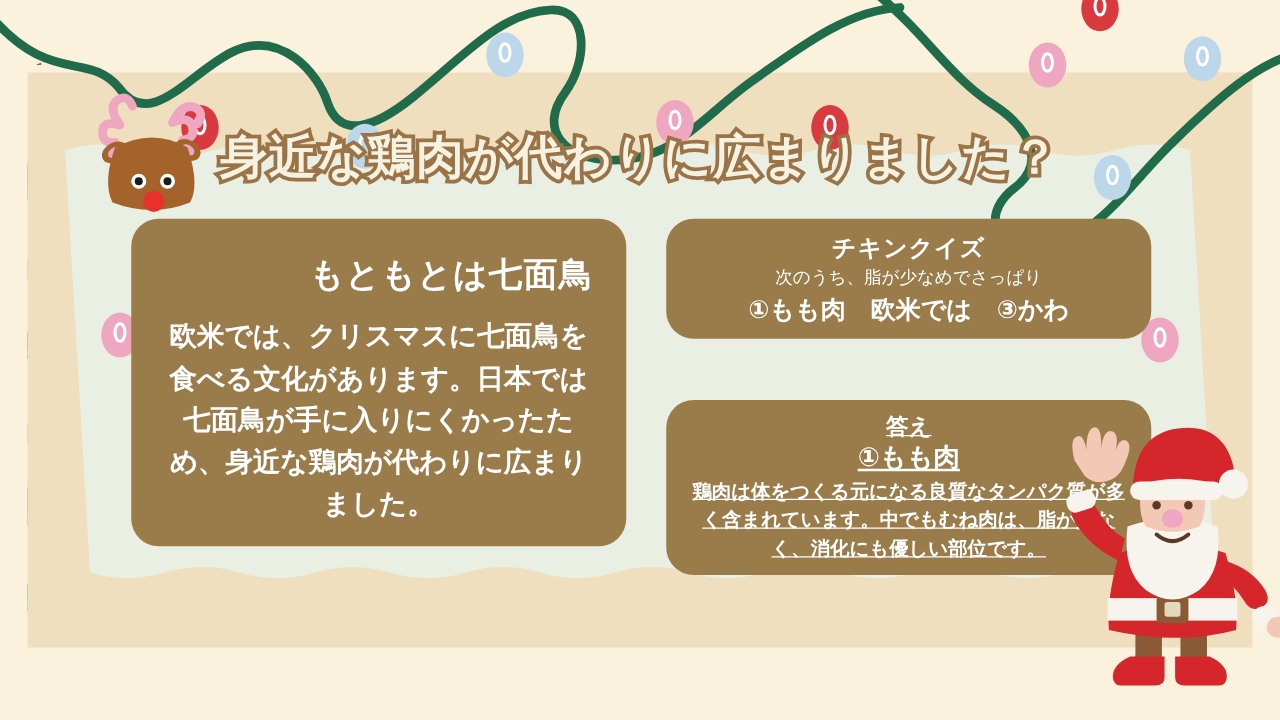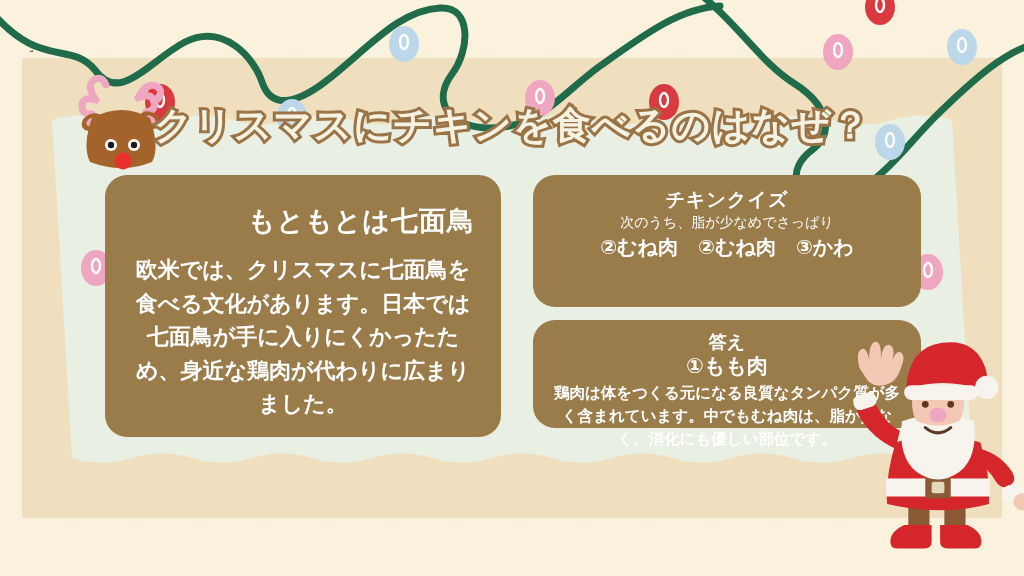--- a/index.html
+++ b/index.html
@@ -41,30 +41,30 @@
   #origin-heading{
     font-size:27px;font-weight:bold;letter-spacing:1px;
     margin-bottom:16px;text-align:center;line-height:1.2;
   }
   #origin-body{
     font-size:22px;font-weight:bold;line-height:1.52;
     text-align:center;letter-spacing:0px;
   }
 
   #card-quiz{
-    left:533px;top:175px;width:388px;height:132px;
+    left:533px;top:175px;width:388px;height:96px;
     padding:12px 14px;text-align:center;
   }
   #quiz-heading{font-size:19px;font-weight:bold;line-height:1.35;letter-spacing:1px;}
   #quiz-body{font-size:14px;font-weight:normal;line-height:1.38;}
   #quiz-options{font-size:20px;font-weight:bold;line-height:1.4;margin-top:1px;}
 
   #card-answer{
-    left:533px;top:320px;width:388px;height:108px;
-    padding:10px 14px;text-align:center;
+    left:533px;top:320px;width:388px;height:140px;
+    padding:10px 14px;text-align:center;text-decoration:underline;
   }
   #answer-heading{font-size:18px;font-weight:bold;line-height:1.3;}
   #answer-choice{font-size:21px;font-weight:bold;line-height:1.25;}
   #answer-body{font-size:15.5px;font-weight:bold;line-height:1.48;margin-top:2px;}
 </style>
 </head>
 <body>
 
 <div id="stage">
 
@@ -239,32 +239,32 @@
           <circle cx="-11" cy="11" r="3.2" fill="#1b1b1b"></circle>
         <circle cx="12" cy="11" r="6" fill="#ffffff"></circle>
           <circle cx="12" cy="11" r="3.2" fill="#1b1b1b"></circle>
 
         <circle cx="1" cy="27" r="8.5" fill="#e8302c"></circle>
       </g>
     </svg>
   </div>
 
   <div id="title-row">
-    <h1 id="page-title">クリスマスにチキンを食べるのはなぜ？</h1>
+    <h1 id="page-title">身近な鶏肉が代わりに広まりました？</h1>
   </div>
 
   <div class="card" id="card-origin">
     <div id="origin-heading">もともとは七面鳥</div>
     <div id="origin-body">欧米では、クリスマスに七面鳥を食べる文化があります。日本では七面鳥が手に入りにくかったため、身近な鶏肉が代わりに広まりました。</div>
   </div>
 
   <div class="card" id="card-quiz">
     <div id="quiz-heading">チキンクイズ</div>
     <div id="quiz-body">次のうち、脂が少なめでさっぱり</div>
-    <div id="quiz-options">②むね肉　②むね肉　③かわ</div>
+    <div id="quiz-options">①もも肉　欧米では　③かわ</div>
   </div>
 
   <div class="card" id="card-answer">
     <div id="answer-heading">答え</div>
     <div id="answer-choice">①もも肉</div>
     <div id="answer-body">鶏肉は体をつくる元になる良質なタンパク質が多く含まれています。中でもむね肉は、脂が少なく、消化にも優しい部位です。</div>
   </div>
 
   <div class="layer">
     <svg viewBox="0 0 1024 576" xmlns="http://www.w3.org/2000/svg">

